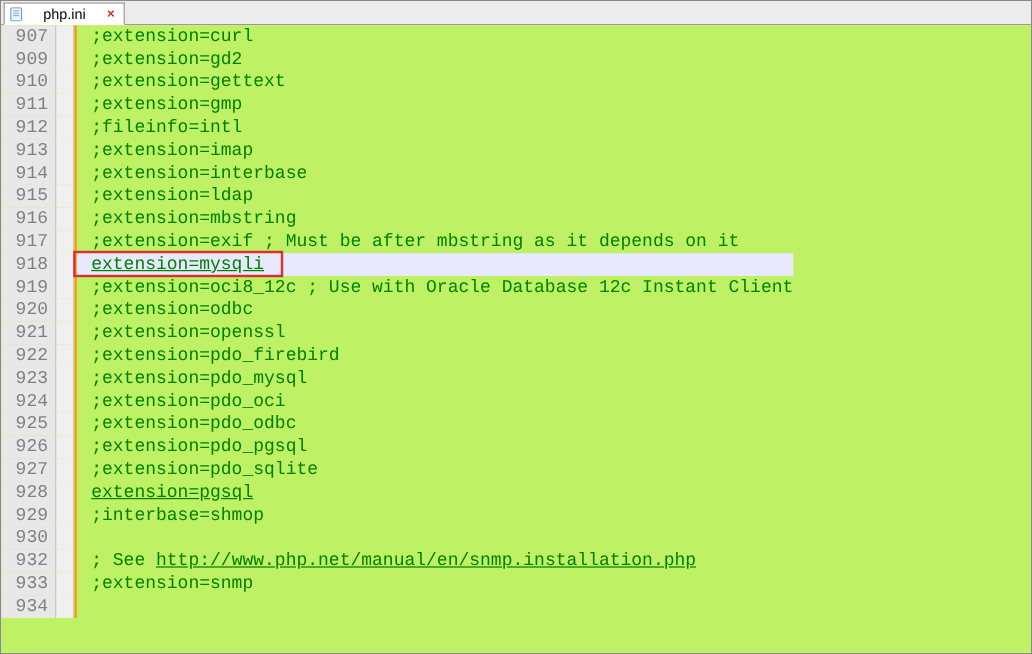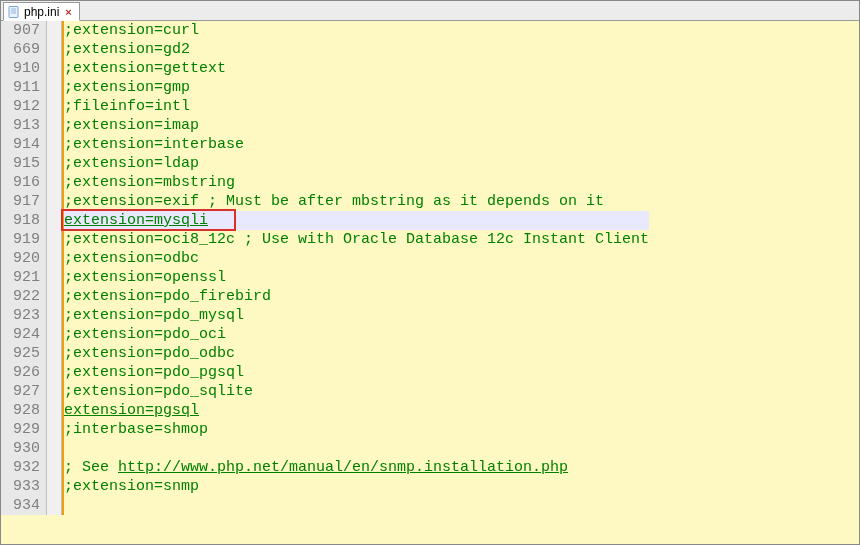--- a/index.html
+++ b/index.html
@@ -25,21 +25,21 @@
     border-bottom: 1px solid #999;
     display: flex;
     align-items: flex-end;
     font-family: "Tahoma", "Segoe UI", sans-serif;
     font-size: 12px;
     padding-left: 2px;
   }
   .tab {
     display: flex;
     align-items: center;
-    gap: 4px;
+    gap: 16px;
     padding: 1px 6px 1px 4px;
     background: #fff;
     border: 1px solid #999;
     border-bottom: 1px solid #fff;
     margin-bottom: -1px;
     height: 19px;
     color: #000;
   }
   .tab .file-icon {
     width: 12px; height: 12px;
@@ -52,21 +52,21 @@
     color: #c0392b;
     font-weight: bold;
     font-size: 11px;
     line-height: 10px;
     cursor: pointer;
   }
   .editor-wrap {
     flex: 1 1 auto;
     display: flex;
     overflow: hidden;
-    background: #fef9c3;
+    background: #bef264;
     position: relative;
   }
   .row {
     display: flex;
     height: 19px;
     line-height: 19px;
   }
   .row .ln {
     width: 46px;
     text-align: right;
@@ -79,21 +79,21 @@
     width: 15px;
     background: #f0f0f0;
     border-right: 1px solid #c0c0c0;
   }
   .row .margin {
     width: 2px;
     background: #f39c12;
   }
   .row .txt {
     flex: 1 1 auto;
-    padding-left: 0;
+    padding-left: 12px;
     position: relative;
   }
   .row.current .txt {
     background: #e8e8ff;
   }
   .comment { color: #008000; }
   .active-code { color: #008000; text-decoration: underline; }
   .link { color: #008000; text-decoration: underline; }
   .highlight-box {
     position: absolute;
@@ -127,21 +127,21 @@
 
   <div class="editor-wrap">
     <div class="lines" id="lines">
         <div class="row">
           <div class="ln">907</div>
           <div class="fold"></div>
           <div class="margin"></div>
           <div class="txt"><span class="comment">;extension=curl</span></div>
         </div>
         <div class="row">
-          <div class="ln">669</div>
+          <div class="ln">909</div>
           <div class="fold"></div>
           <div class="margin"></div>
           <div class="txt"><span class="comment">;extension=gd2</span></div>
         </div>
         <div class="row">
           <div class="ln">910</div>
           <div class="fold"></div>
           <div class="margin"></div>
           <div class="txt"><span class="comment">;extension=gettext</span></div>
         </div>

